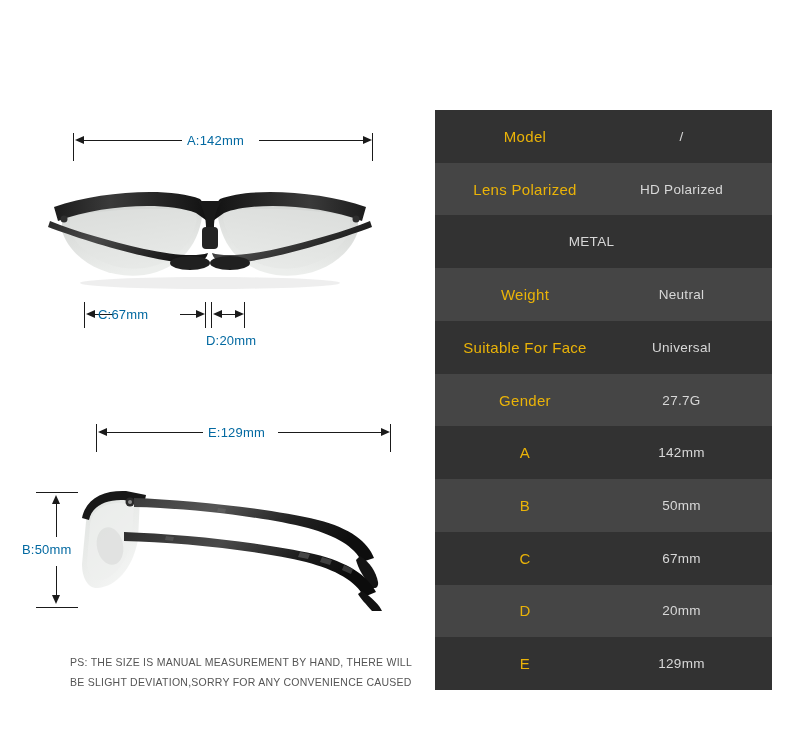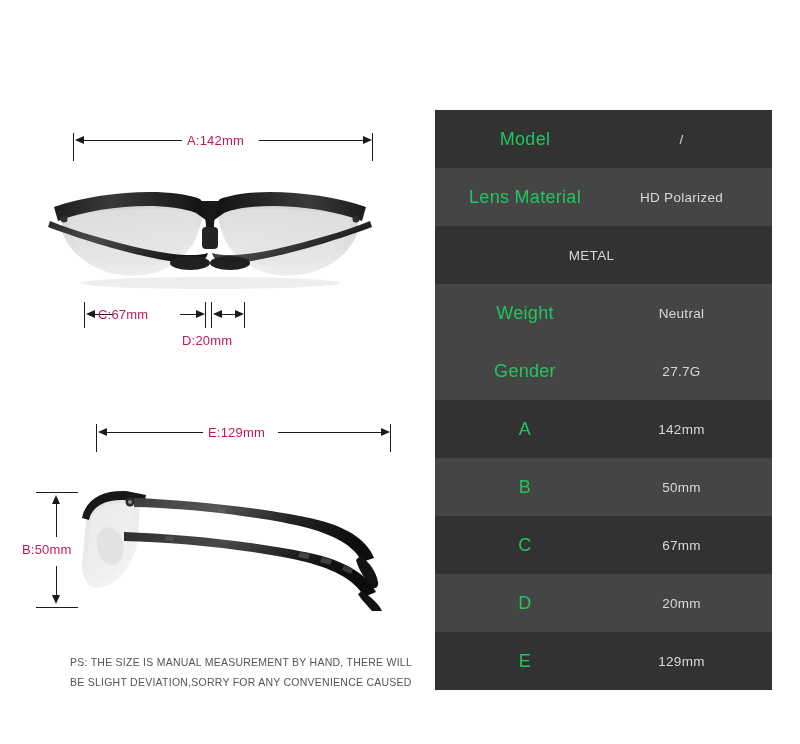--- a/index.html
+++ b/index.html
@@ -19,21 +19,21 @@
   
   #diagram-panel {
     position: absolute;
     left: 0; top: 0;
     width: 435px; height: 744px;
   }
 
   .dim-label {
     position: absolute;
     font-size: 13px;
-    color: #be185d;
+    color: #0369a1;
     white-space: nowrap;
     letter-spacing: 0.2px;
   }
 
   .ext-line {           
     position: absolute;
     width: 1px;
     background: #1a1a1a;
   }
   .ext-line-h {         
@@ -97,22 +97,22 @@
   .spec-row {
     flex: 1 1 0;
     display: flex;
     align-items: center;
   }
   .spec-row.odd  { background: #323232; }
   .spec-row.even { background: #454545; }
   .spec-label {
     width: 180px;
     text-align: center;
-    font-size: 18px;
-    color: #22c55e;
+    font-size: 15px;
+    color: #eab308;
     letter-spacing: 0.3px;
   }
   .spec-value {
     flex: 1;
     text-align: center;
     font-size: 13.5px;
     color: #d8d8d8;
     letter-spacing: 0.3px;
     padding-right: 24px;
   }
@@ -189,21 +189,21 @@
   <div class="arrow-r" style="left:196px; top:310px;"></div>
   <div class="dim-seg" style="left:95px;  top:314px; width:18px;"></div>
   <div class="dim-seg" style="left:180px; top:314px; width:16px;"></div>
   <div class="dim-label" style="left:98px; top:307px;">C:67mm</div>
 
   <div class="ext-line" style="left:211px; top:302px; height:26px;"></div>
   <div class="ext-line" style="left:244px; top:302px; height:26px;"></div>
   <div class="arrow-l" style="left:213px; top:310px;"></div>
   <div class="arrow-r" style="left:235px; top:310px;"></div>
   <div class="dim-seg" style="left:222px; top:314px; width:13px;"></div>
-  <div class="dim-label" style="left:182px; top:333px;text-align:right;">D:20mm</div>
+  <div class="dim-label" style="left:206px; top:333px;text-align:right;">D:20mm</div>
 
   <div class="ext-line" style="left:96px;  top:424px; height:28px;"></div>
   <div class="ext-line" style="left:390px; top:424px; height:28px;"></div>
   <div class="arrow-l" style="left:98px;  top:428px;"></div>
   <div class="arrow-r" style="left:381px; top:428px;"></div>
   <div class="dim-seg" style="left:107px; top:432px; width:96px;"></div>
   <div class="dim-seg" style="left:278px; top:432px; width:103px;"></div>
   <div class="dim-label" style="left:208px; top:425px;">E:129mm</div>
 
   <div class="ext-line-h" style="left:36px; top:492px; width:42px;"></div>
@@ -267,30 +267,34 @@
     <div>BE SLIGHT DEVIATION,SORRY FOR ANY CONVENIENCE CAUSED</div>
   </div>
 </div>
 
 <div id="spec-table">
   <div class="spec-row odd">
     <div class="spec-label">Model</div>
     <div class="spec-value">/</div>
   </div>
   <div class="spec-row even">
-    <div class="spec-label">Lens Material</div>
+    <div class="spec-label">Lens Polarized</div>
     <div class="spec-value">HD Polarized</div>
   </div>
   <div class="spec-row odd">
     <div class="spec-value">METAL</div>
   </div>
   <div class="spec-row even">
     <div class="spec-label">Weight</div>
     <div class="spec-value">Neutral</div>
   </div>
+  <div class="spec-row odd">
+    <div class="spec-label">Suitable For Face</div>
+    <div class="spec-value">Universal</div>
+  </div>
   <div class="spec-row even">
     <div class="spec-label">Gender</div>
     <div class="spec-value">27.7G</div>
   </div>
   <div class="spec-row odd">
     <div class="spec-label">A</div>
     <div class="spec-value">142mm</div>
   </div>
   <div class="spec-row even">
     <div class="spec-label">B</div>

